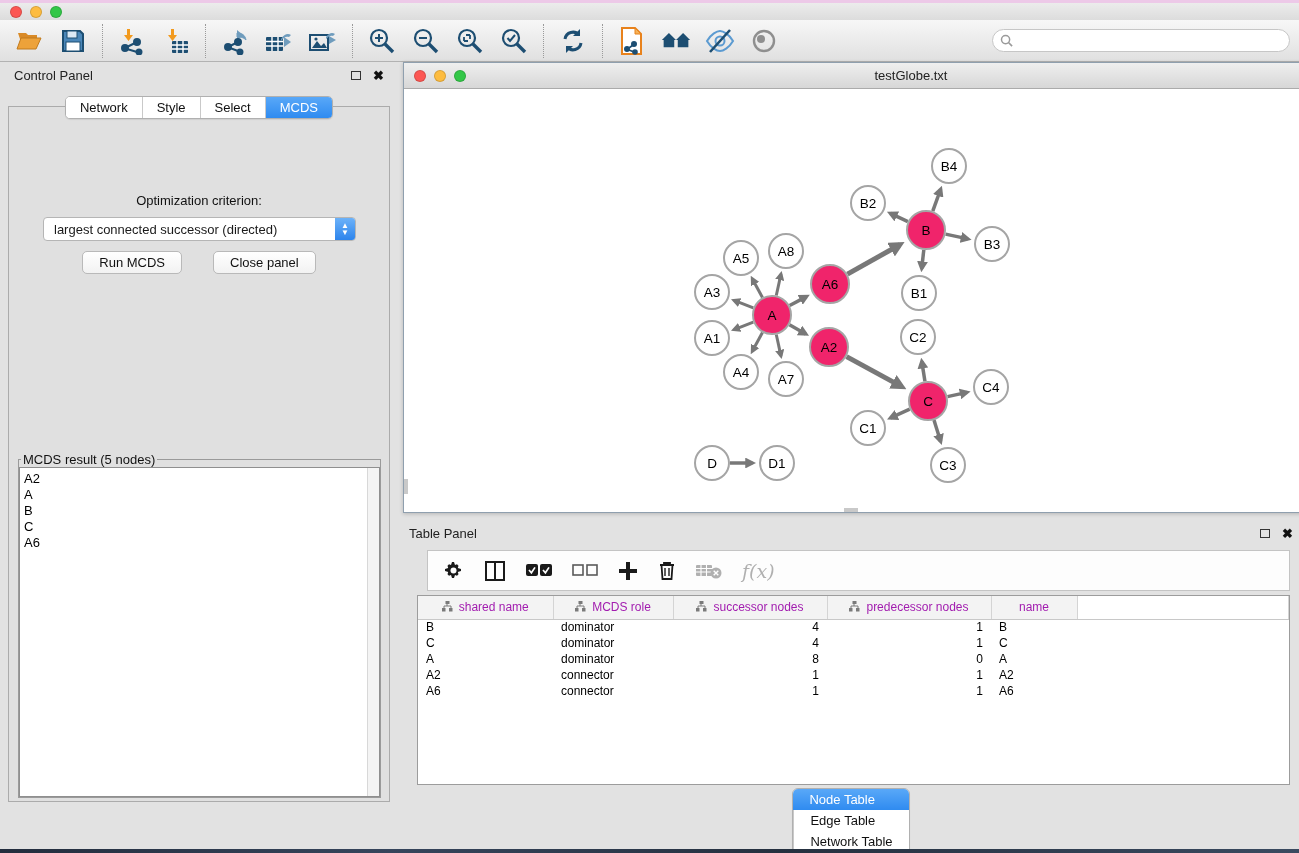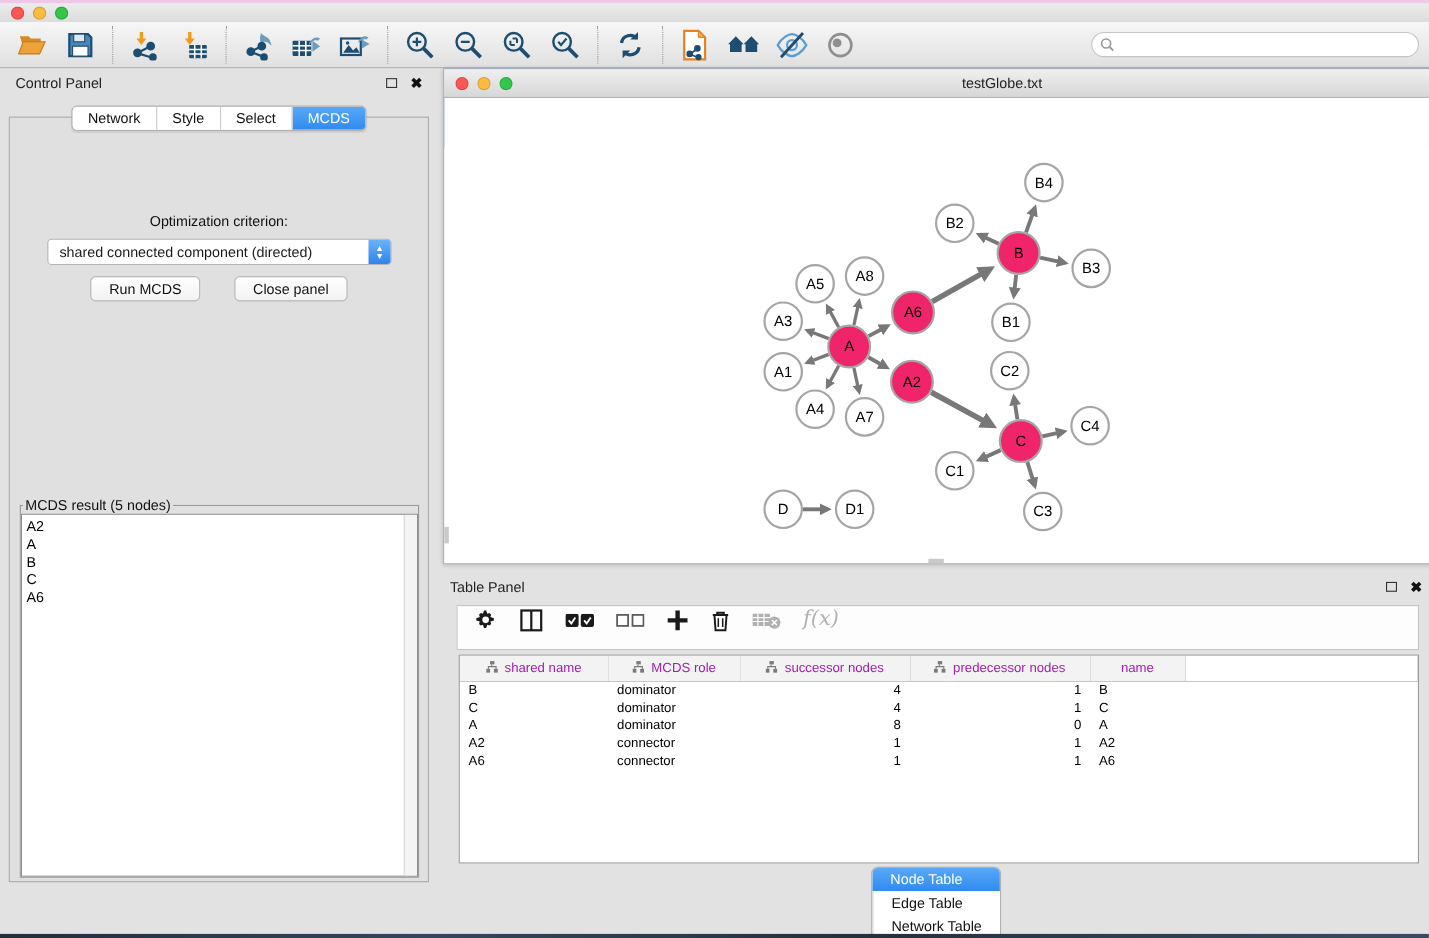--- a/index.html
+++ b/index.html
@@ -66,22 +66,22 @@
     display:flex; align-items:center; position:relative; }
   .net-titlebar .title { position:absolute; left:0; right:0; text-align:center; font-size:13px; color:#222; }
   .net-canvas { position:absolute; left:0; top:26px; right:0; bottom:0; background:#fff;margin-top:45px; }
   .net-canvas svg { display:block; }
   .vthumb { position:absolute; left:0px; top:345px; width:4px; height:15px; background:#c9c9c9; }
   .hthumb { position:absolute; left:440px; bottom:0px; width:14px; height:4px; background:#c9c9c9; }
   .grip { position:absolute; right:1px; bottom:1px; }
 
   
   .table-panel { position:absolute; left:403px; top:520px; width:896px; height:295px; }
-  .tp-toolbar { position:absolute; left:12px; right:9px; top:30px; height:41px; background:#fdfdfd;
-    border:1px solid #c4c4c4; display:flex; align-items:flex-start; gap:20px; padding-left:16px; }
+  .tp-toolbar { position:absolute; left:24px; right:9px; top:30px; height:41px; background:#fdfdfd;
+    border:1px solid #c4c4c4; display:flex; align-items:center; gap:20px; padding-left:16px; }
   .tp-icon { display:flex; align-items:center; justify-content:center; height:26px; }
   .tp-fx { font-family:"DejaVu Serif", serif; font-style:italic; font-size:19px; color:#b0b0b0; }
   .data-table { position:absolute; left:14px; right:9px; top:75px; bottom:30px; background:#fff;
     border:1px solid #9c9c9c; overflow:hidden; }
   table.grid { border-collapse:collapse; width:100%; table-layout:fixed; }
   table.grid th { height:23px; background:#f3f3f3; border-right:1px solid #d4d4d4; border-bottom:1px solid #c8c8c8;
     font-weight:normal; font-size:12px; color:#a21caf; text-align:center; position:relative; }
   table.grid th .hdr { display:inline-flex; align-items:center; gap:6px; }
   table.grid td { font-size:12px; height:16px; padding:0 8px; color:#000; white-space:nowrap; }
   td.num { text-align:right; padding-right:14px; }
@@ -290,21 +290,21 @@
     <div class="seg-tabs">
       <div class="seg">
         <span class="tab">Network</span>
         <span class="tab">Style</span>
         <span class="tab">Select</span>
         <span class="tab active">MCDS</span>
       </div>
     </div>
     <div class="opt-label">Optimization criterion:</div>
     <div class="dropdown">
-      <span class="dd-text">shared connected component (directed)</span>
+      <span class="dd-text">largest connected successor (directed)</span>
       <span class="dd-stepper">
           <span>▲</span>
           <span>▼</span>
         </span>
     </div>
     <div class="btn-row">
       <button class="mac-btn">Run MCDS</button>
       <button class="mac-btn">Close panel</button>
     </div>
     <fieldset class="mcds">

